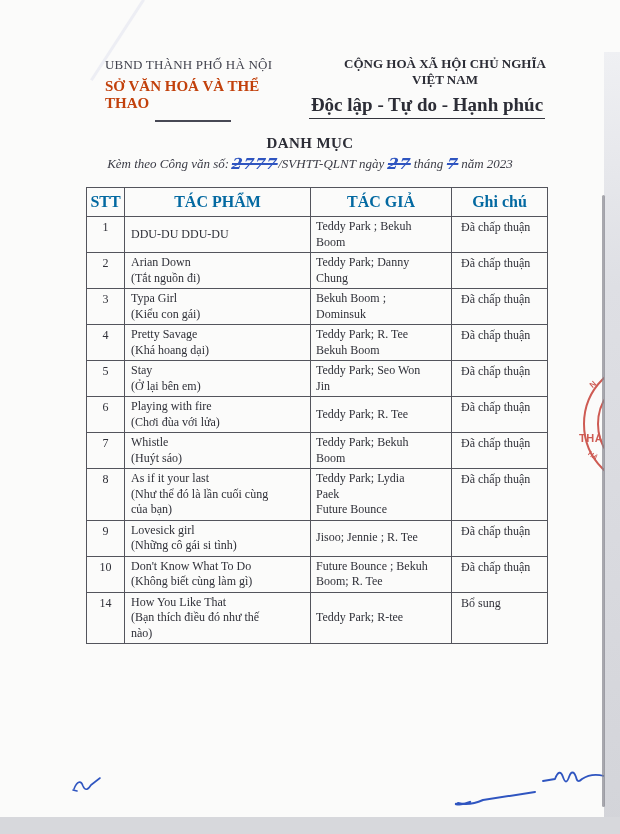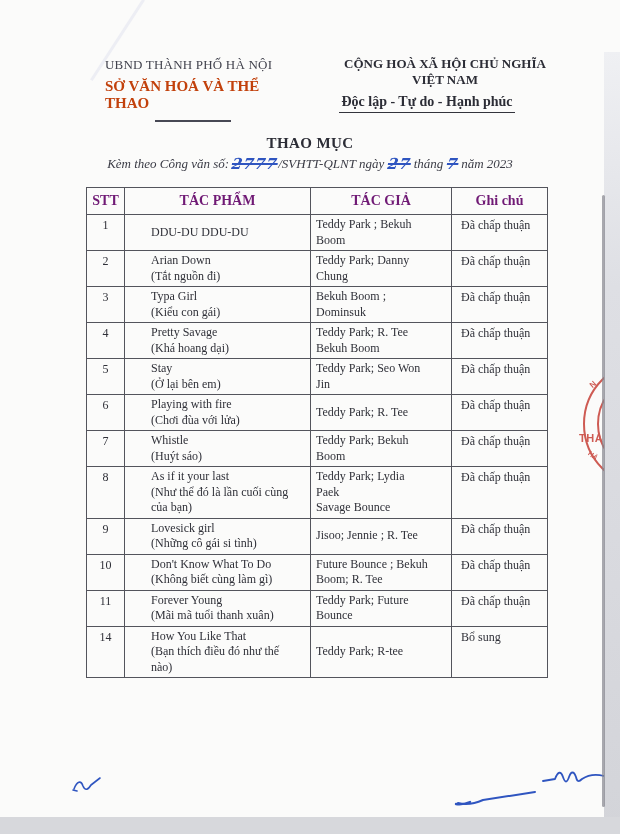--- a/index.html
+++ b/index.html
@@ -20,39 +20,39 @@
   .crease{position:absolute;left:116px;top:-8px;width:3px;height:96px;background:#edeef4;
     transform:rotate(33deg);}
 
   
   .hdr-left{position:absolute;left:105px;top:57px;width:176px;text-align:left;}
   .org1{font-size:13px;color:#42434e;letter-spacing:.2px;}
   .org2{font-size:15px;font-weight:bold;margin-top:5px;color:#c2410c;}
   .org-rule{width:76px;height:1.5px;background:#474854;margin:8px auto 0;}
   .hdr-right{position:absolute;left:301px;top:56px;width:252px;text-align:center;}
   .nat1{font-size:13px;font-weight:bold;color:#2c2d36;margin-left:36px;}
-  .nat2{display:inline-block;font-size:14px;font-weight:bold;color:#2c2d36;
+  .nat2{display:inline-block;font-size:19px;font-weight:bold;color:#2c2d36;
     margin-top:6px;padding:0 2px 2px;border-bottom:1.4px solid #33343c;}
 
   .doc-title{position:absolute;left:0;top:135px;width:620px;text-align:center;
     font-size:15px;font-weight:bold;letter-spacing:.4px;color:#2c2d36;}
   .subtitle{position:absolute;left:0;top:156px;width:620px;text-align:center;
     font-size:13px;font-style:italic;color:#3a3b45;}
   .hw{display:inline-block;font-family:"DejaVu Serif",serif;font-style:italic;font-weight:bold;
     color:var(--ink,#2f55c0);font-size:15px;letter-spacing:1px;line-height:1;
     text-decoration:line-through;text-decoration-thickness:1.5px;transform:skewX(-10deg) translateY(1px);}
 
   
   table.songs{position:absolute;left:86px;top:187px;width:461px;border-collapse:collapse;
     table-layout:fixed;}
   .songs th,.songs td{border:1.5px solid #53545c;}
-  .songs th{font-size:14px;font-weight:bold;padding:5px 2px;color:#701a75;text-align:center;}
+  .songs th{font-size:16px;font-weight:bold;padding:5px 2px;color:#0369a1;text-align:center;}
   .songs td{font-size:12px;line-height:15.5px;padding:2px 5px;white-space:pre-line;color:#2f3038;}
   td.stt{text-align:center;vertical-align:top;padding-top:3px;}
-  td.title{vertical-align:middle;padding-left:26px;}
+  td.title{vertical-align:middle;padding-left:6px;}
   td.authors{vertical-align:middle;}
   td.note{vertical-align:top;padding:3px 3px 2px 9px;}
 
   
   .stamp{position:absolute;left:576px;top:358px;width:31px;height:122px;overflow:hidden;
     opacity:.88;color:var(--stamp,#c8453d);}
   .stamp .c-out{position:absolute;left:7px;top:2px;width:124px;height:124px;border-radius:50%;
     border:2.5px solid currentColor;}
   .stamp .c-in{position:absolute;left:21px;top:16px;width:96px;height:96px;border-radius:50%;
     border:2px solid currentColor;}
@@ -77,21 +77,21 @@
     <div class="org1">UBND THÀNH PHỐ HÀ NỘI</div>
     <div class="org2">SỞ VĂN HOÁ VÀ THỂ THAO</div>
     <div class="org-rule"></div>
   </div>
 
   <div class="hdr-right">
     <div class="nat1">CỘNG HOÀ XÃ HỘI CHỦ NGHĨA VIỆT NAM</div>
     <div><span class="nat2">Độc lập - Tự do - Hạnh phúc</span></div>
   </div>
 
-  <div class="doc-title">THAO MỤC</div>
+  <div class="doc-title">DANH MỤC</div>
 
   <div class="subtitle"><span>Kèm theo Công văn số: </span><span class="hw">2777</span><span>/SVHTT-QLNT ngày </span><span class="hw">27</span><span> tháng </span><span class="hw">7</span><span> năm 2023</span></div>
 
   <table class="songs">
     <colgroup>
         <col style="width:38px">
         <col style="width:186px">
         <col style="width:141px">
         <col style="width:96px">
       </colgroup>
@@ -158,44 +158,36 @@
 Boom</td>
           <td class="note">Đã chấp thuận</td>
         </tr>
         <tr>
           <td class="stt">8</td>
           <td class="title">As if it your last
 (Như thể đó là lần cuối cùng
 của bạn)</td>
           <td class="authors">Teddy Park; Lydia
 Paek
-Savage Bounce</td>
+Future Bounce</td>
           <td class="note">Đã chấp thuận</td>
         </tr>
         <tr>
           <td class="stt">9</td>
           <td class="title">Lovesick girl
 (Những cô gái si tình)</td>
           <td class="authors">Jisoo; Jennie ; R. Tee</td>
           <td class="note">Đã chấp thuận</td>
         </tr>
         <tr>
           <td class="stt">10</td>
           <td class="title">Don't Know What To Do
 (Không biết cùng làm gì)</td>
           <td class="authors">Future Bounce ; Bekuh
 Boom; R. Tee</td>
-          <td class="note">Đã chấp thuận</td>
-        </tr>
-        <tr>
-          <td class="stt">11</td>
-          <td class="title">Forever Young
-(Mãi mã tuổi thanh xuân)</td>
-          <td class="authors">Teddy Park; Future
-Bounce</td>
           <td class="note">Đã chấp thuận</td>
         </tr>
         <tr>
           <td class="stt">14</td>
           <td class="title">How You Like That
 (Bạn thích điều đó như thế
 nào)</td>
           <td class="authors">Teddy Park; R-tee</td>
           <td class="note">Bổ sung</td>
         </tr>

